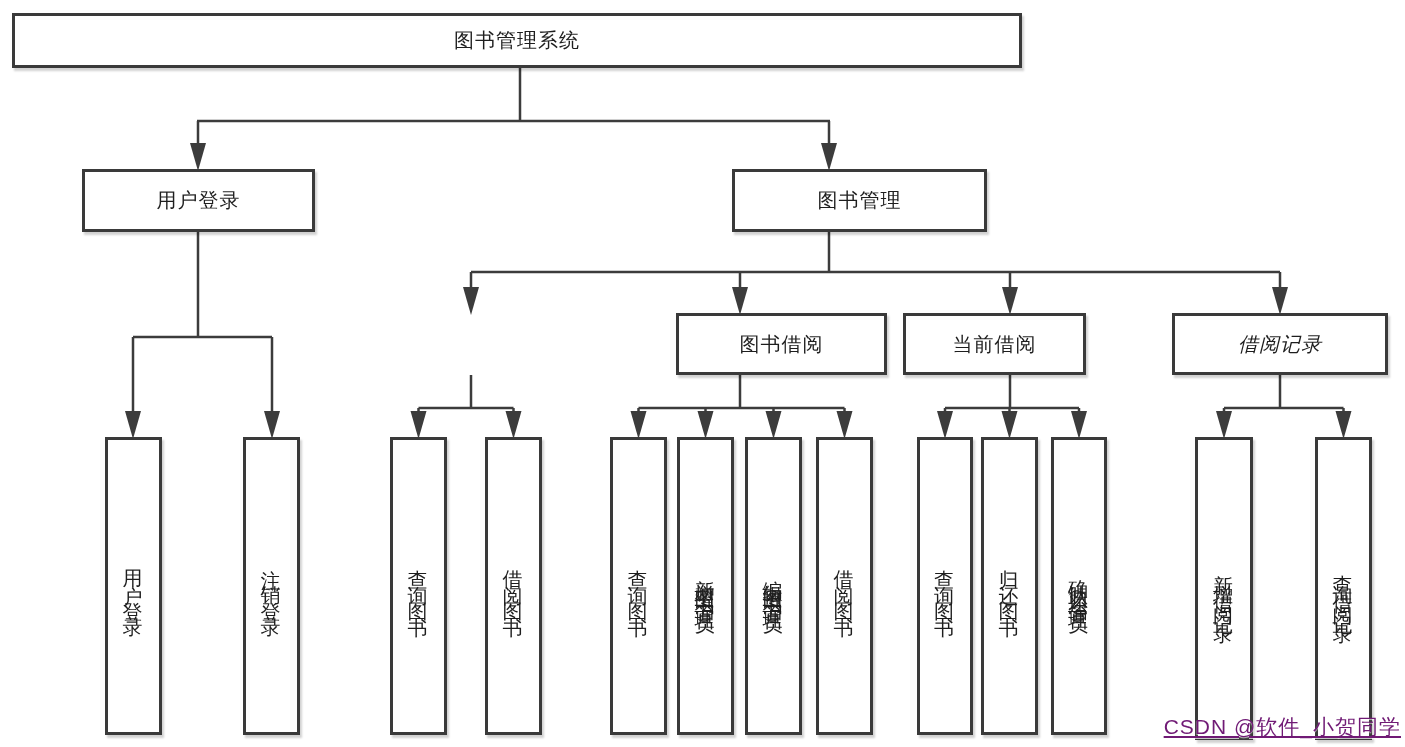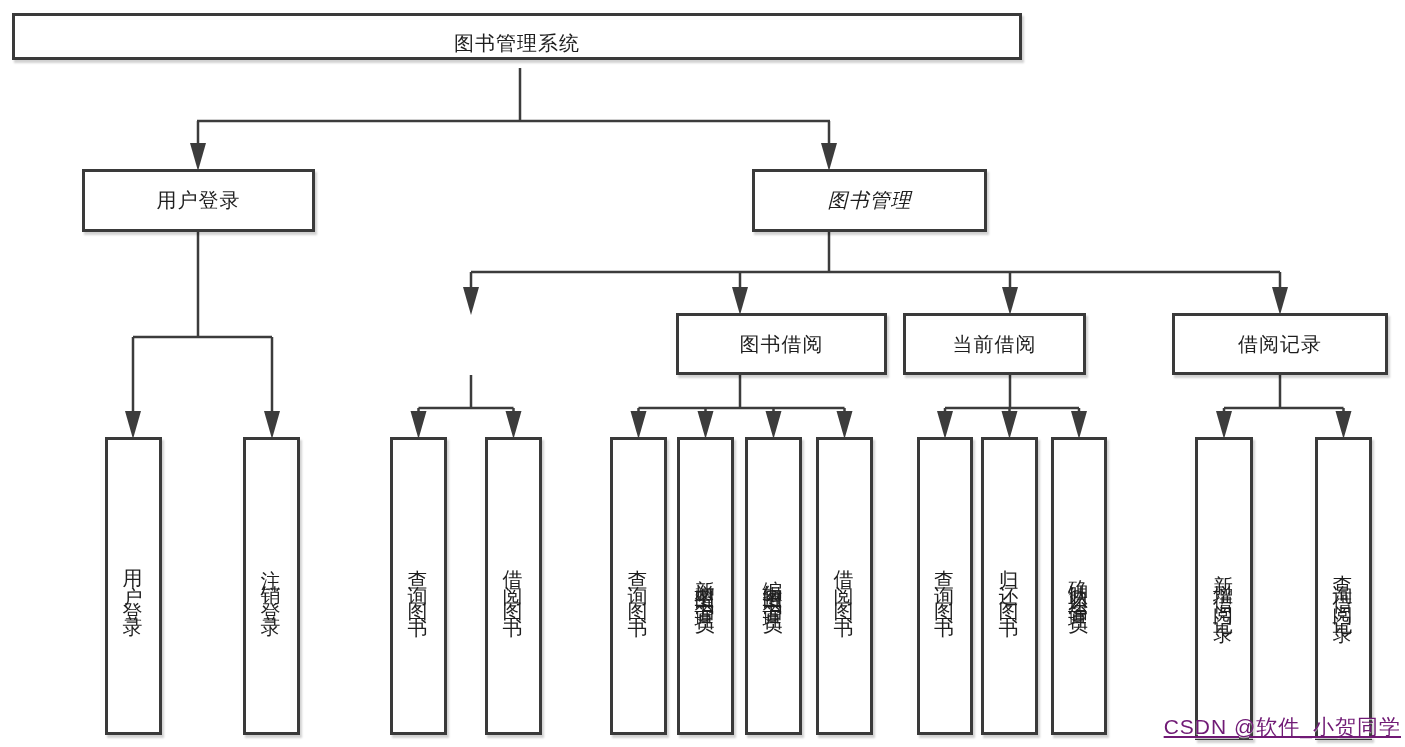--- a/index.html
+++ b/index.html
@@ -110,38 +110,38 @@
       <polygon points="765.5,411 781.5,411 773.5,439"></polygon>
       <polygon points="836.5,411 852.5,411 844.5,439"></polygon>
       <polygon points="937,411 953,411 945,439"></polygon>
       <polygon points="1001.5,411 1017.5,411 1009.5,439"></polygon>
       <polygon points="1071,411 1087,411 1079,439"></polygon>
       <polygon points="1216,411 1232,411 1224,439"></polygon>
       <polygon points="1335.5,411 1351.5,411 1343.5,439"></polygon>
     </g>
   </svg>
 
-  <div class="box" style="left:12px;top:13px;width:1010px;height:47px;align-items:flex-end;">
+  <div class="box" style="left:12px;top:13px;width:1010px;height:55px;">
     <span>图书管理系统</span>
   </div>
 
   <div class="box" style="left:82px;top:169px;width:233px;height:63px;">
     <span>用户登录</span>
   </div>
-  <div class="box" style="left:752px;top:169px;width:235px;height:63px;font-style:italic;">
+  <div class="box" style="left:732px;top:169px;width:255px;height:63px;">
     <span>图书管理</span>
   </div>
 
   <div class="box" style="left:634px;top:313px;width:211px;height:62px;margin-left:42px;">
     <span>图书借阅</span>
   </div>
   <div class="box" style="left:903px;top:313px;width:183px;height:62px;">
     <span>当前借阅</span>
   </div>
-  <div class="box" style="left:1172px;top:313px;width:216px;height:62px;">
+  <div class="box" style="left:1172px;top:313px;width:216px;height:62px;font-style:italic;">
     <span>借阅记录</span>
   </div>
 
   <div class="leaf ls16" style="left:105px;top:437px;width:57px;height:298px;">
     <span>用户登录</span>
   </div>
   <div class="leaf ls16" style="left:243px;top:437px;width:57px;height:298px;">
     <span>注销登录</span>
   </div>
 

